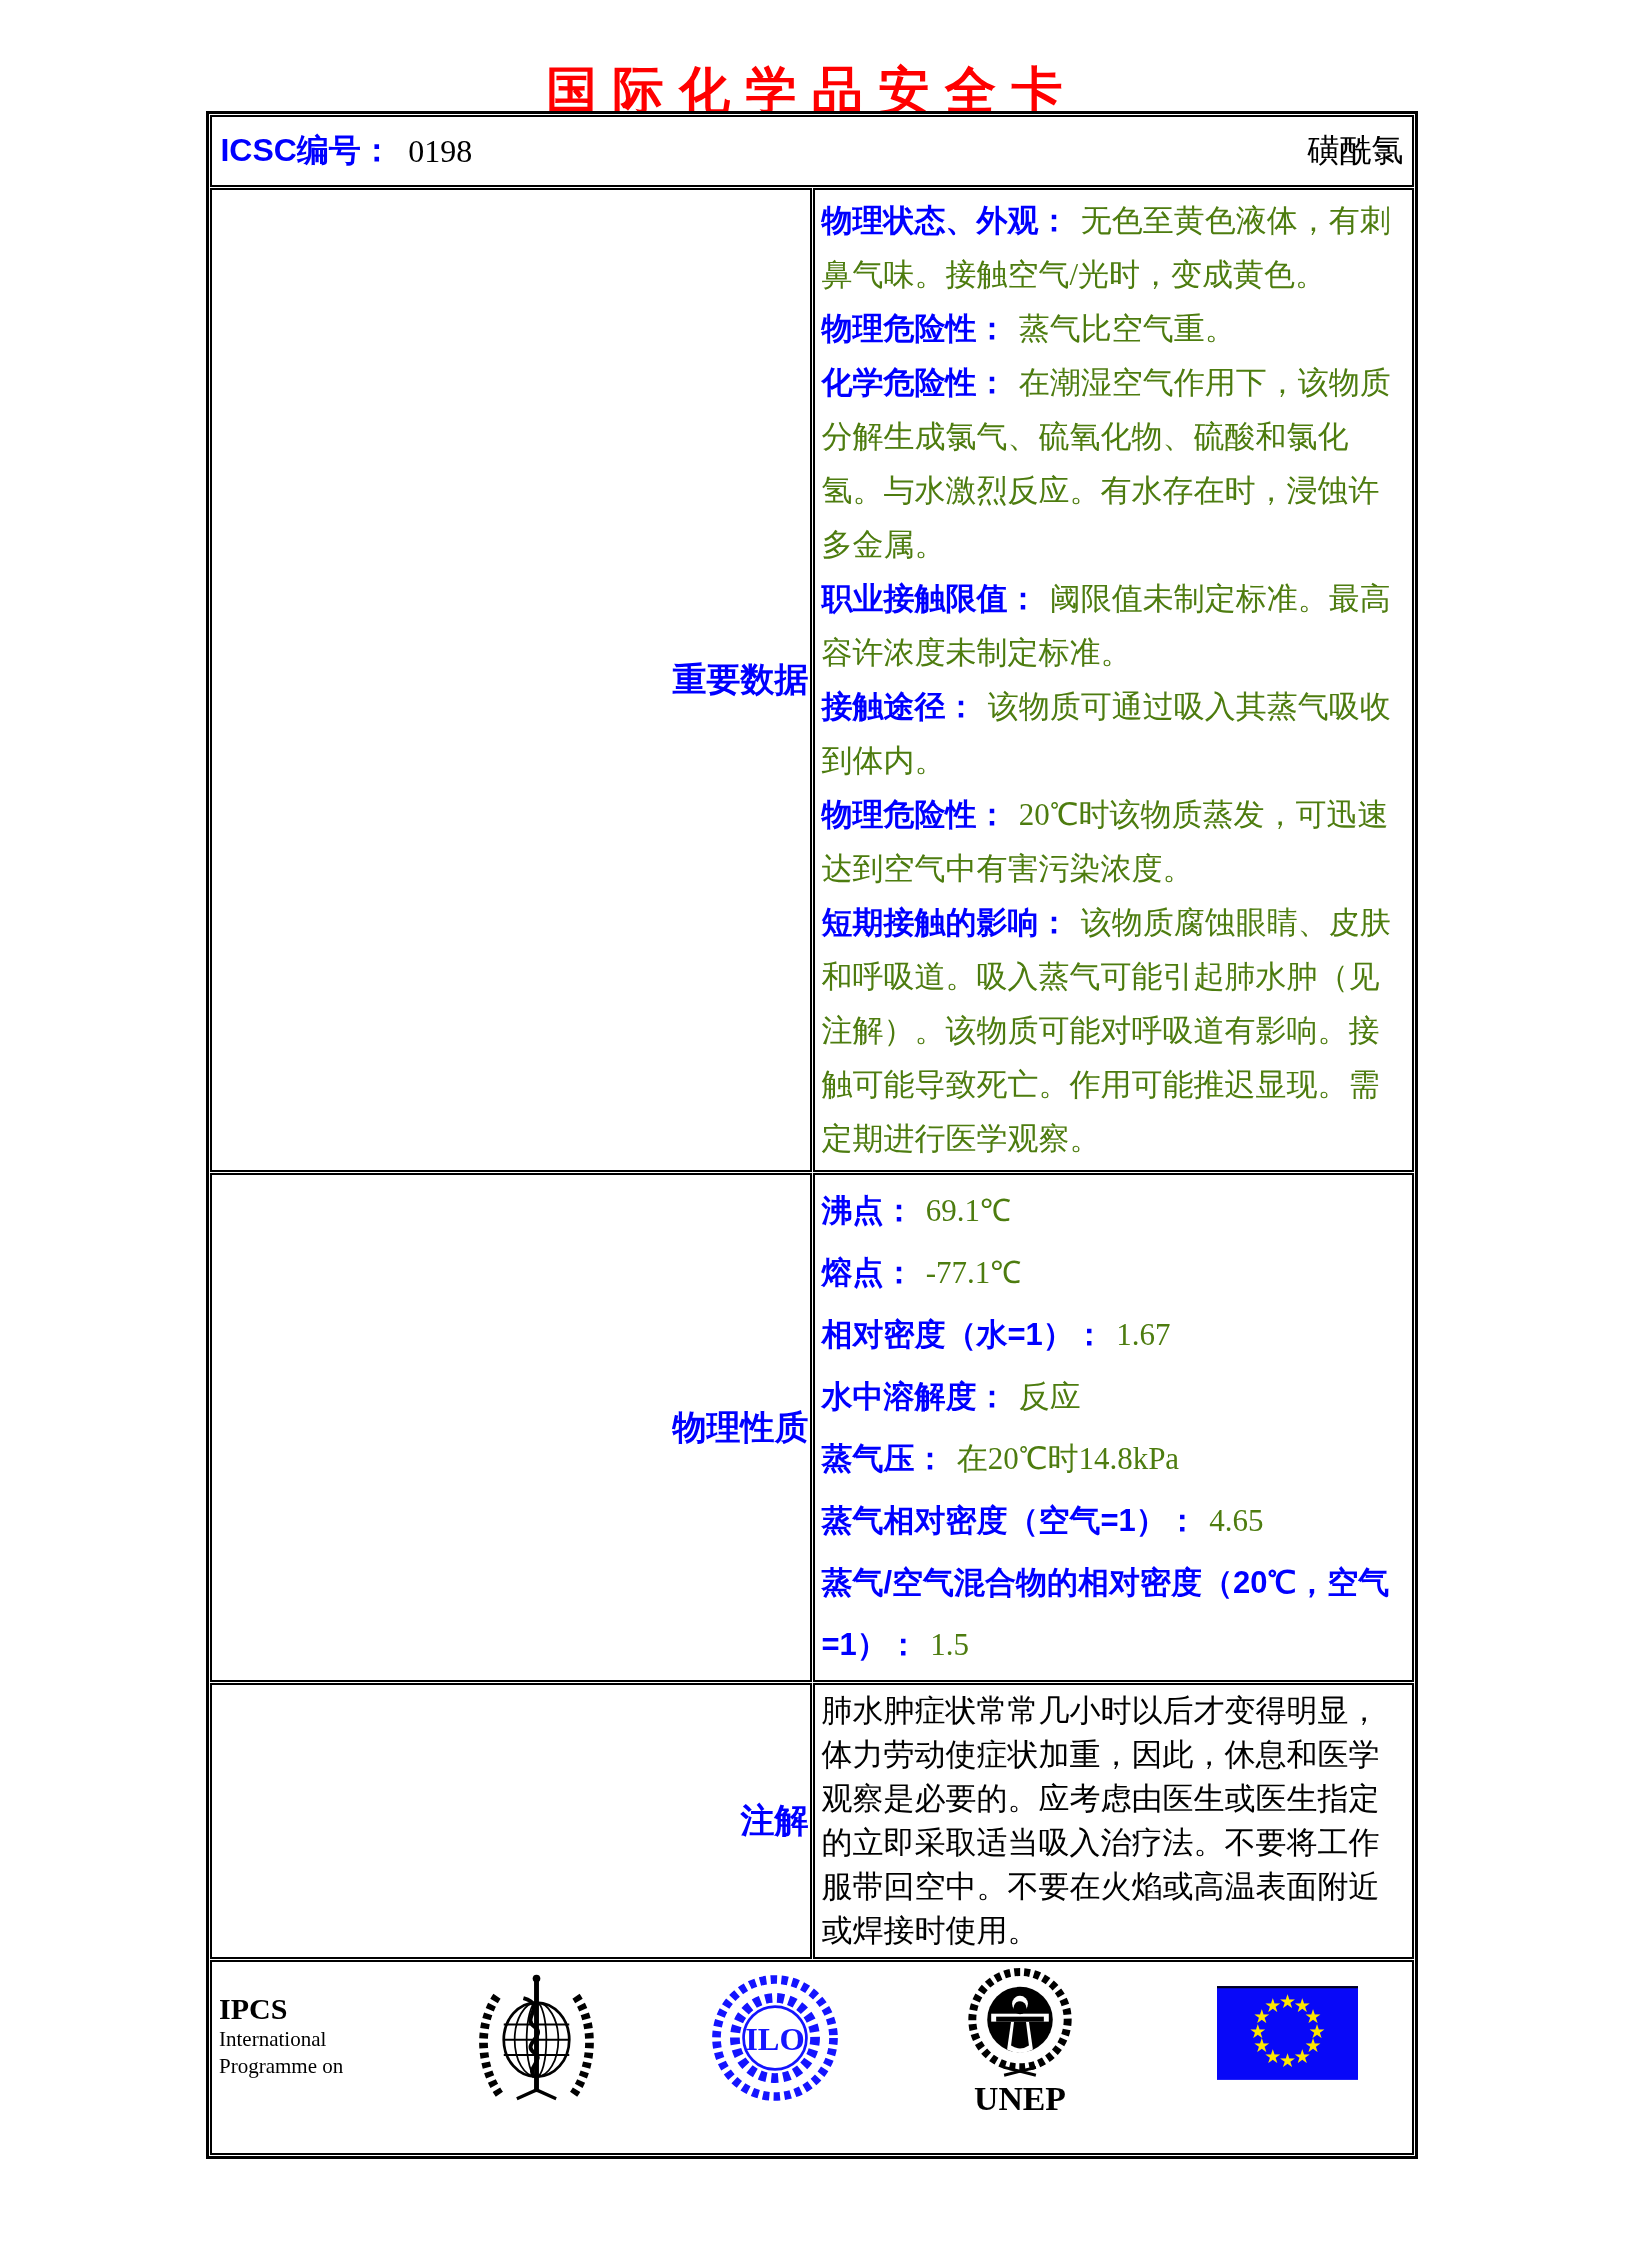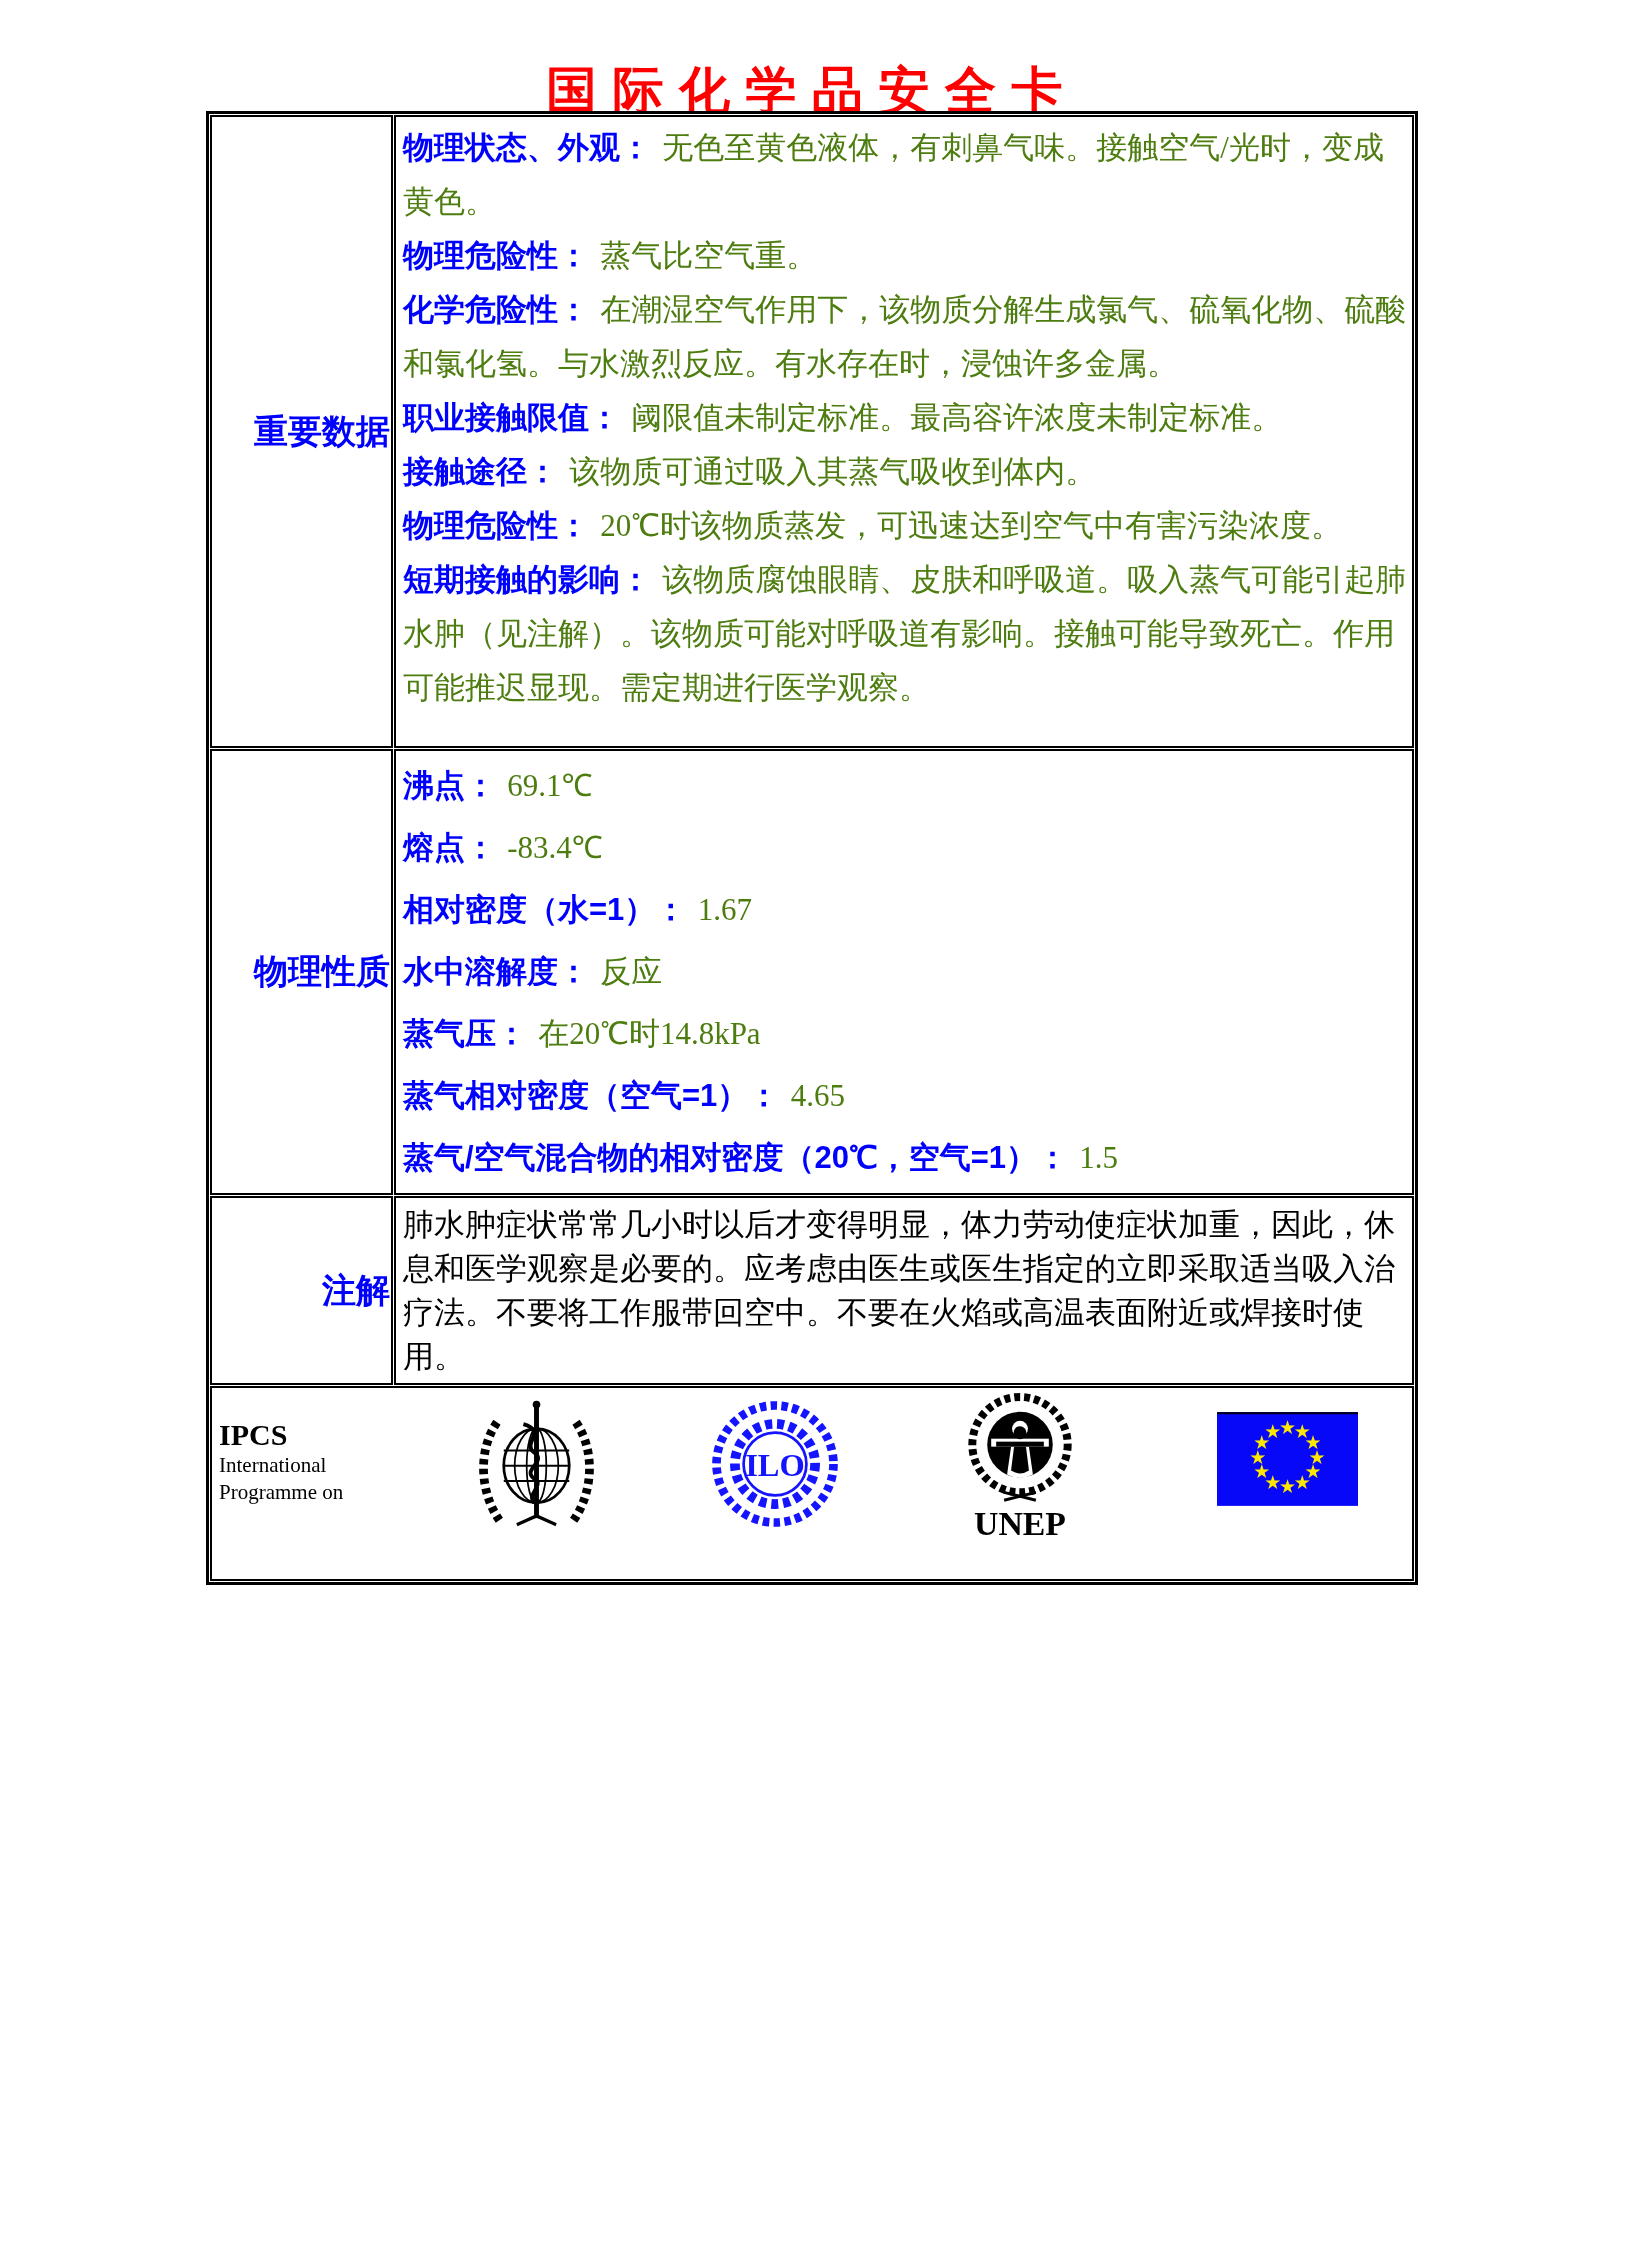--- a/index.html
+++ b/index.html
@@ -48,39 +48,48 @@
 </head>
 <body>
 
 <div class="page">
 
   <div class="title">国际化学品安全卡</div>
 
   <table class="card">
 
     <tbody>
+        <tr>
+      <td colspan="2" class="icsc-row">
+        <div class="icsc-flex">
+          <span class="icsc-label">ICSC编号：</span>
+          <span class="icsc-number">0198</span>
+          <span class="chem-name">磺酰氯</span>
+        </div>
+      </td>
+    </tr>
 
     <tr>
       <td class="lbl" style="height:627px;">重要数据</td>
       <td class="content important-cell">
         <div class="item"><span class="k">物理状态、外观：</span><span class="v">无色至黄色液体，有刺鼻气味。接触空气/光时，变成黄色。</span></div>
         <div class="item"><span class="k">物理危险性：</span><span class="v">蒸气比空气重。</span></div>
         <div class="item"><span class="k">化学危险性：</span><span class="v">在潮湿空气作用下，该物质分解生成氯气、硫氧化物、硫酸和氯化氢。与水激烈反应。有水存在时，浸蚀许多金属。</span></div>
         <div class="item"><span class="k">职业接触限值：</span><span class="v">阈限值未制定标准。最高容许浓度未制定标准。</span></div>
         <div class="item"><span class="k">接触途径：</span><span class="v">该物质可通过吸入其蒸气吸收到体内。</span></div>
         <div class="item"><span class="k">物理危险性：</span><span class="v">20℃时该物质蒸发，可迅速达到空气中有害污染浓度。</span></div>
         <div class="item"><span class="k">短期接触的影响：</span><span class="v">该物质腐蚀眼睛、皮肤和呼吸道。吸入蒸气可能引起肺水肿（见注解）。该物质可能对呼吸道有影响。接触可能导致死亡。作用可能推迟显现。需定期进行医学观察。</span></div>
       </td>
     </tr>
 
     <tr>
       <td class="lbl" style="height:434px;">物理性质</td>
       <td class="content physical-cell">
         <div class="item"><span class="k">沸点：</span><span class="v">69.1℃</span></div>
-        <div class="item"><span class="k">熔点：</span><span class="v">-83.4℃</span></div>
+        <div class="item"><span class="k">熔点：</span><span class="v">-77.1℃</span></div>
         <div class="item"><span class="k">相对密度（水=1）：</span><span class="v">1.67</span></div>
         <div class="item"><span class="k">水中溶解度：</span><span class="v">反应</span></div>
         <div class="item"><span class="k">蒸气压：</span><span class="v">在20℃时14.8kPa</span></div>
         <div class="item"><span class="k">蒸气相对密度（空气=1）：</span><span class="v">4.65</span></div>
         <div class="item"><span class="k">蒸气/空气混合物的相对密度（20℃，空气=1）：</span><span class="v">1.5</span></div>
       </td>
     </tr>
 
 
     <tr>

